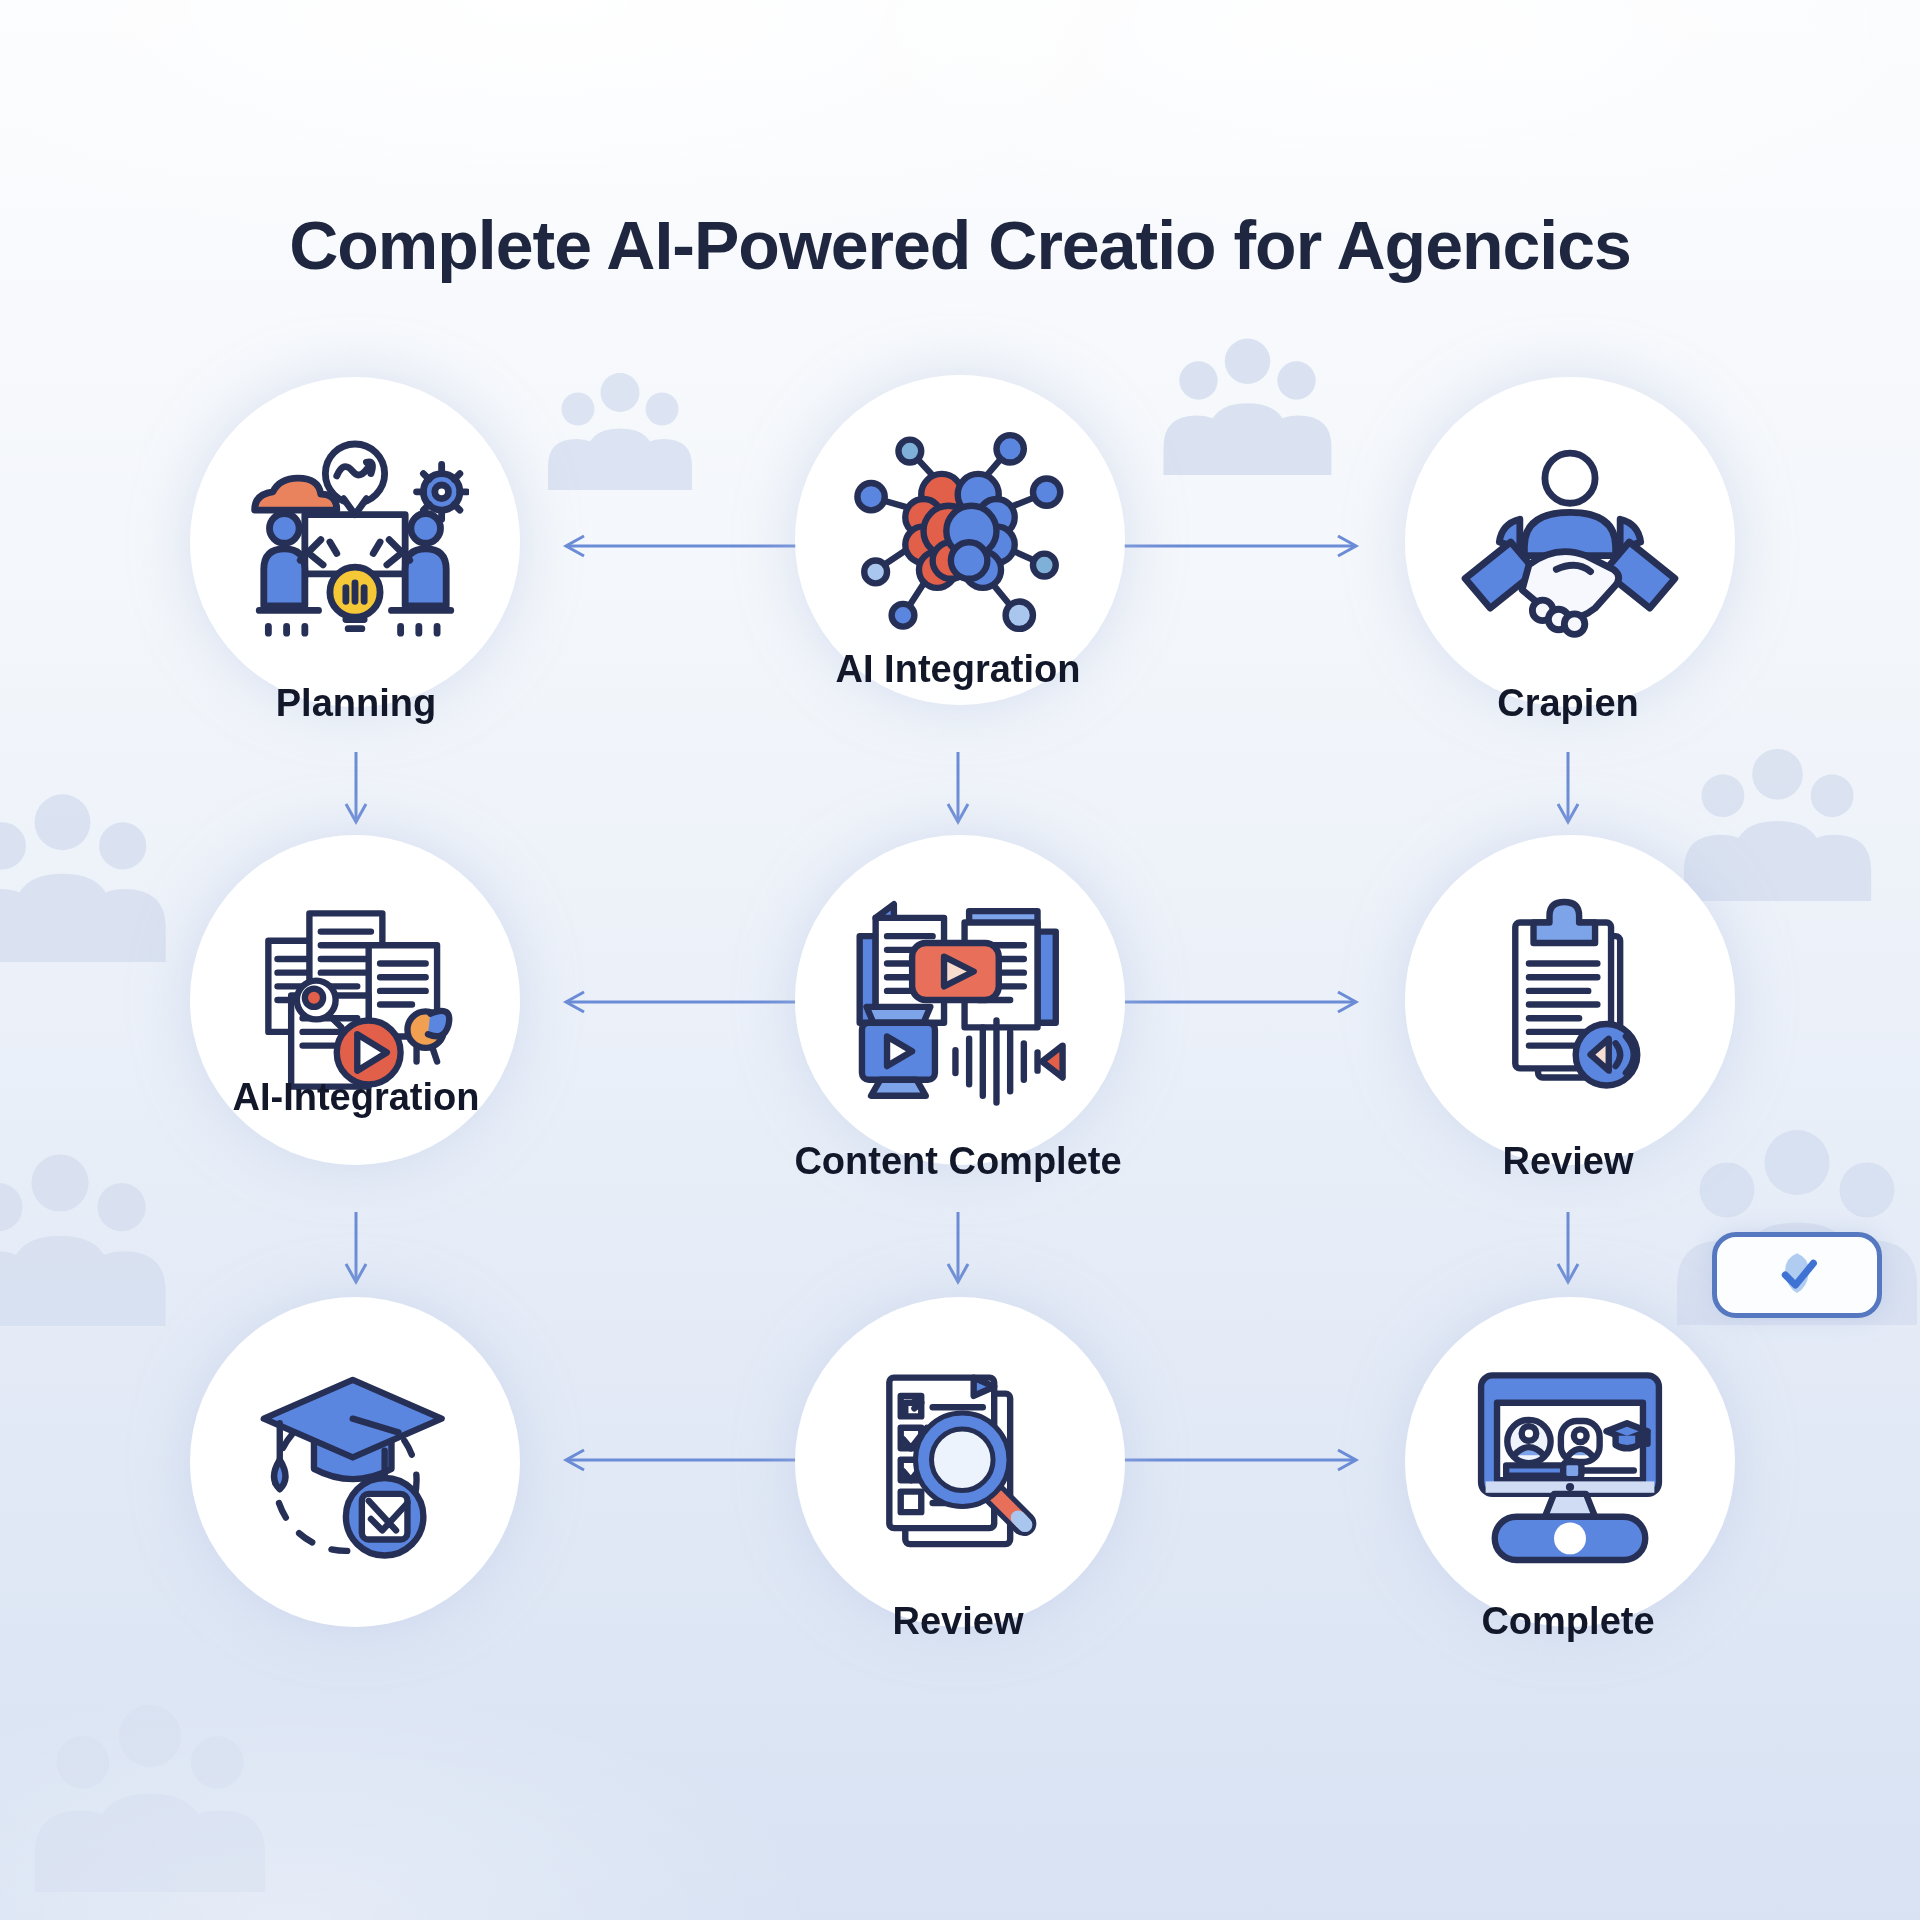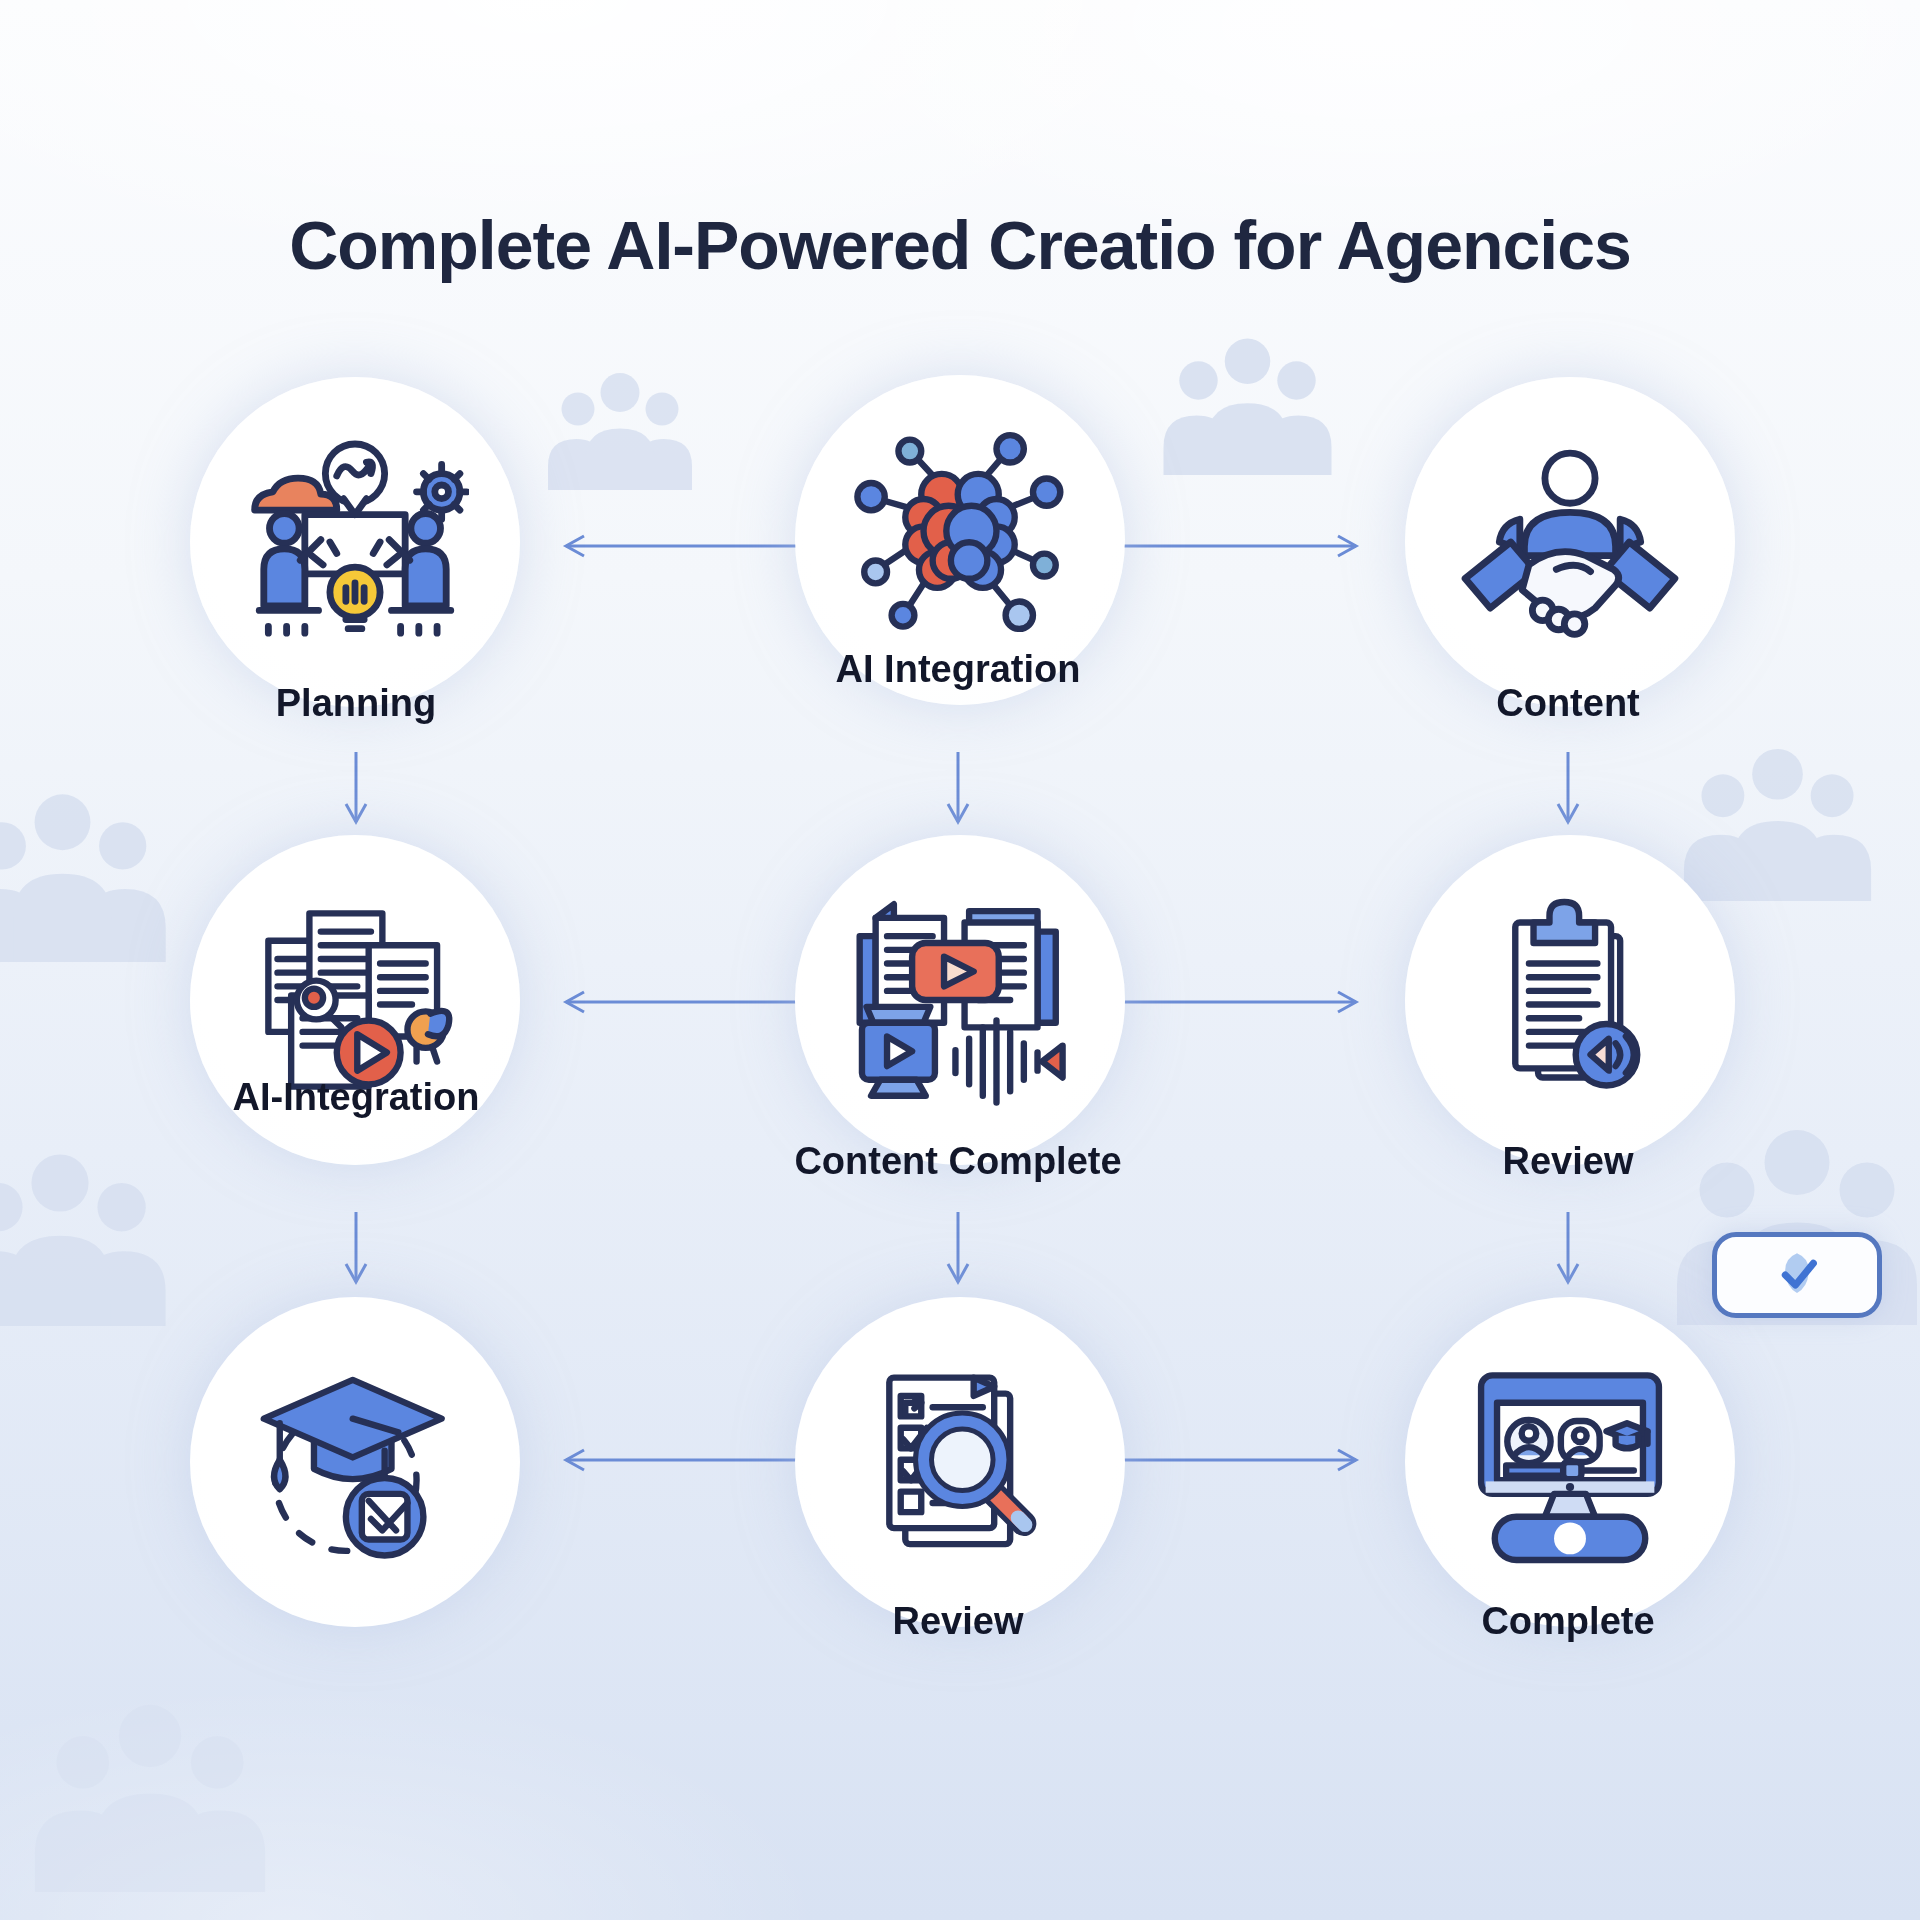--- a/index.html
+++ b/index.html
@@ -176,21 +176,21 @@
         <path d="M4 66 L24 50 l11 13 L15 79 z" fill="#5b86e0"></path>
         <path d="M96 66 L76 50 l-11 13 L85 79 z" fill="#5b86e0"></path>
         <path d="M32 60 q12-9 25-4 l12 6 q4 3 1 7 l-9 10 q-10 8-20 2 l-12-10 z" fill="#f6f8fd"></path>
         <path d="M44 62 q9-4 15 1" fill="none"></path>
         <circle cx="38" cy="80" r="4.5" fill="#f6f8fd"></circle>
         <circle cx="45" cy="84" r="4.5" fill="#f6f8fd"></circle>
         <circle cx="52" cy="86" r="4.5" fill="#f6f8fd"></circle>
       </g>
     </svg>
   </div>
-  <div class="node-label" style="left:1568px;top:682px">Content</div>
+  <div class="node-label" style="left:1568px;top:682px">Crapien</div>
 
   <div class="node-circle" style="left:190px;top:835px">
     <svg viewBox="0 0 100 100">
       <g stroke="#263056" stroke-width="2.8" stroke-linecap="round" stroke-linejoin="round">
         <rect x="12" y="24" width="28" height="40" fill="#ffffff"></rect>
         <path d="M16 32 h20 M16 38 h20 M16 44 h20 M16 50 h14" fill="none"></path>
         <rect x="30" y="12" width="32" height="44" fill="#ffffff"></rect>
         <path d="M35 20 h22 M35 26 h22 M35 32 h22 M35 38 h22 M35 44 h16" fill="none"></path>
         <rect x="56" y="26" width="30" height="40" fill="#ffffff"></rect>
         <path d="M61 34 h20 M61 40 h20 M61 46 h20 M61 52 h14" fill="none"></path>

